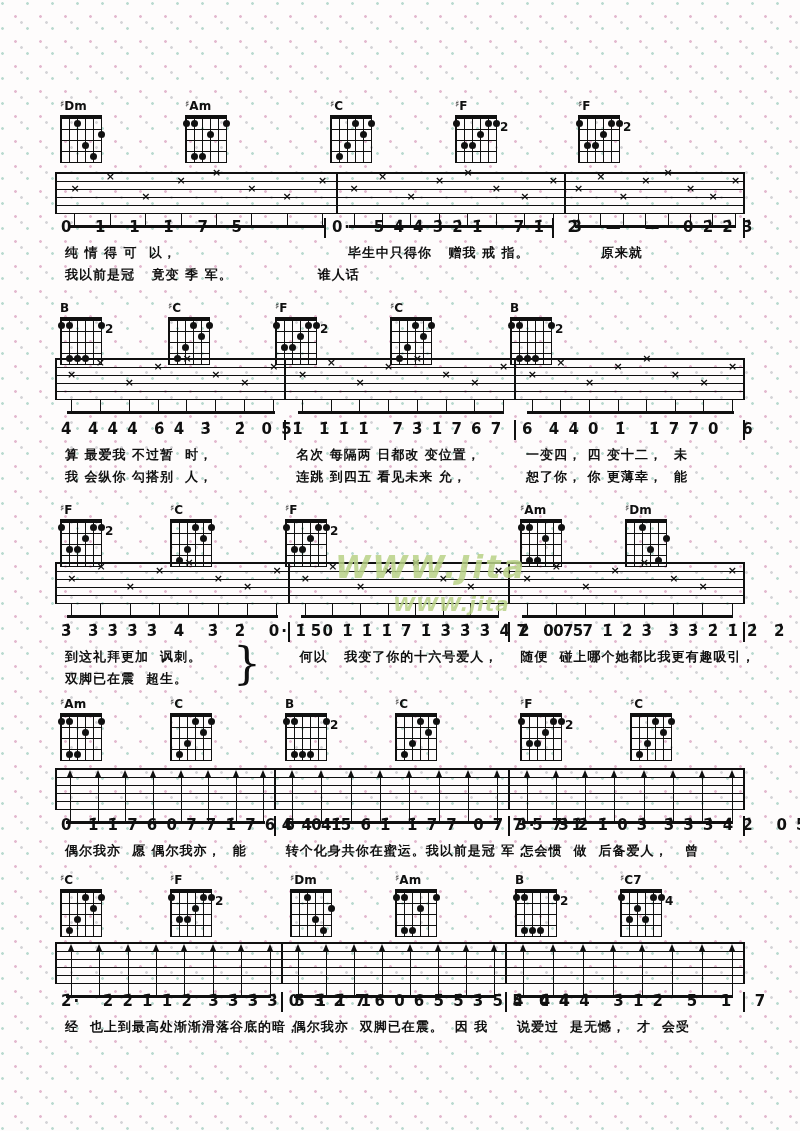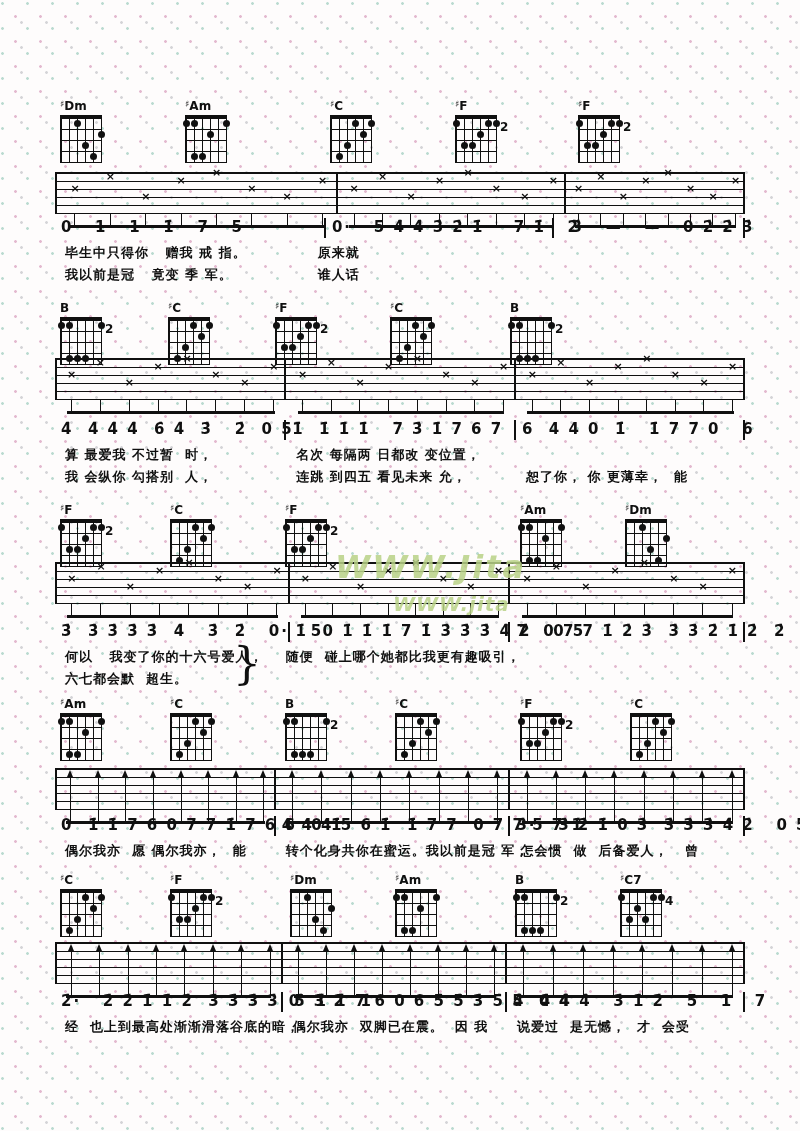--- a/index.html
+++ b/index.html
@@ -180,20 +180,21 @@
                 <div class="beam"></div>
               </div>
             </div>
           </div>
           <div class="numbers" style="top: 120px;">
             <div class="ncell" style="width: 41%;">0   1   1   1̇   7   5</div>
             <div class="ncell" style="width: 33%;">0·   5 4̇ 4̇ 3̇ 2̇ 1̇·   7 1̇   2̇</div>
             <div class="ncell" style="width: 26%; margin-left: 12px;">3̇   —   —   0 2̇ 2̇ 3̇</div>
           </div>
           <div class="lyrics" style="top: 146px;">
+            <div class="lcell" style="width: 41%;">纯 情 得 可  以，</div>
             <div class="lcell" style="width: 33%;">毕生中只得你   赠我 戒 指。</div>
             <div class="lcell" style="width: 26%;">　  原来就</div>
           </div>
           <div class="lyrics" style="top: 168px;">
             <div class="lcell" style="width: 33%;">我以前是冠   竟变 季 军。</div>
             <div class="lcell" style="width: 26%;">　  谁人话</div>
           </div>
         </div>
         <div class="system" style="top: 300px; height: 200px;">
           <div class="chord" style="left: 5px;">
@@ -318,20 +319,21 @@
             </div>
           </div>
           <div class="numbers" style="top: 120px;">
             <div class="ncell" style="width: 33.5%;">4̇  4̇ 4̇ 4̇  6̇ 4̇  3̇   2̇  0 5</div>
             <div class="ncell" style="width: 33.3%;">1̇  1̇ 1̇ 1̇   7 3̇ 1̇ 7 6 7</div>
             <div class="ncell" style="width: 33.2%;">6  4 4 0  1̇   1̇ 7 7 0   6</div>
           </div>
           <div class="lyrics" style="top: 146px;">
             <div class="lcell" style="width: 33.5%;">算 最爱我 不过暂  时，</div>
             <div class="lcell" style="width: 33.3%;">名次 每隔两 日都改 变位置，</div>
+            <div class="lcell" style="width: 33.2%;">一变四， 四 变十二，  未</div>
           </div>
           <div class="lyrics" style="top: 168px;">
             <div class="lcell" style="width: 33.5%;">我 会纵你 勾搭别  人，</div>
             <div class="lcell" style="width: 33.3%;">连跳 到四五 看见未来 允，</div>
             <div class="lcell" style="width: 33.2%;">恕了你， 你 更薄幸，  能</div>
           </div>
         </div>
         <div class="system" style="top: 502px; height: 200px;">
           <div class="chord" style="left: 5px;">
             <div class="chord-name"><span class="sharp">♯</span><span>F</span></div>
@@ -451,25 +453,26 @@
                 <div class="beam"></div>
               </div>
             </div>
           </div>
           <div class="numbers" style="top: 120px;">
             <div class="ncell" style="width: 34%;">3̇  3̇ 3̇ 3̇ 3̇  4̇   3̇  2̇   0·   5</div>
             <div class="ncell" style="width: 32%;">1̇  0 1̇ 1̇ 1̇ 7 1̇ 3̇ 3̇ 3̇ 4̇ 2̇   0 5</div>
             <div class="ncell" style="width: 34%;">7  0 7 7 1̇ 2̇ 3̇  3̇ 3̇ 2̇ 1̇ 2̇  2̇  3̇  1̇</div>
           </div>
           <div class="lyrics" style="top: 146px;">
+            <div class="lcell" style="width: 34%;">到这礼拜更加  讽刺。</div>
             <div class="lcell" style="width: 32%;">何以   我变了你的十六号爱人，</div>
             <div class="lcell" style="width: 34%;">随便  碰上哪个她都比我更有趣吸引，</div>
           </div>
           <div class="lyrics" style="top: 168px;">
-            <div class="lcell" style="width: 34%;">六七都会默  超生。</div>
+            <div class="lcell" style="width: 34%;">双脚已在震  超生。</div>
             <div class="lcell" style="width: 32%;"></div>
             <div class="lcell" style="width: 34%;"></div>
           </div>
           <div class="brace" style="left: 178px; top: 140px;">}</div>
         </div>
         <div class="system" style="top: 696px; height: 200px;">
           <div class="chord" style="left: 5px;">
             <div class="chord-name"><span class="sharp">♯</span><span>Am</span></div>
             <div class="chord-grid">
               <div class="chord-dot" style="left: -3.5px; top: 2px;"></div>

